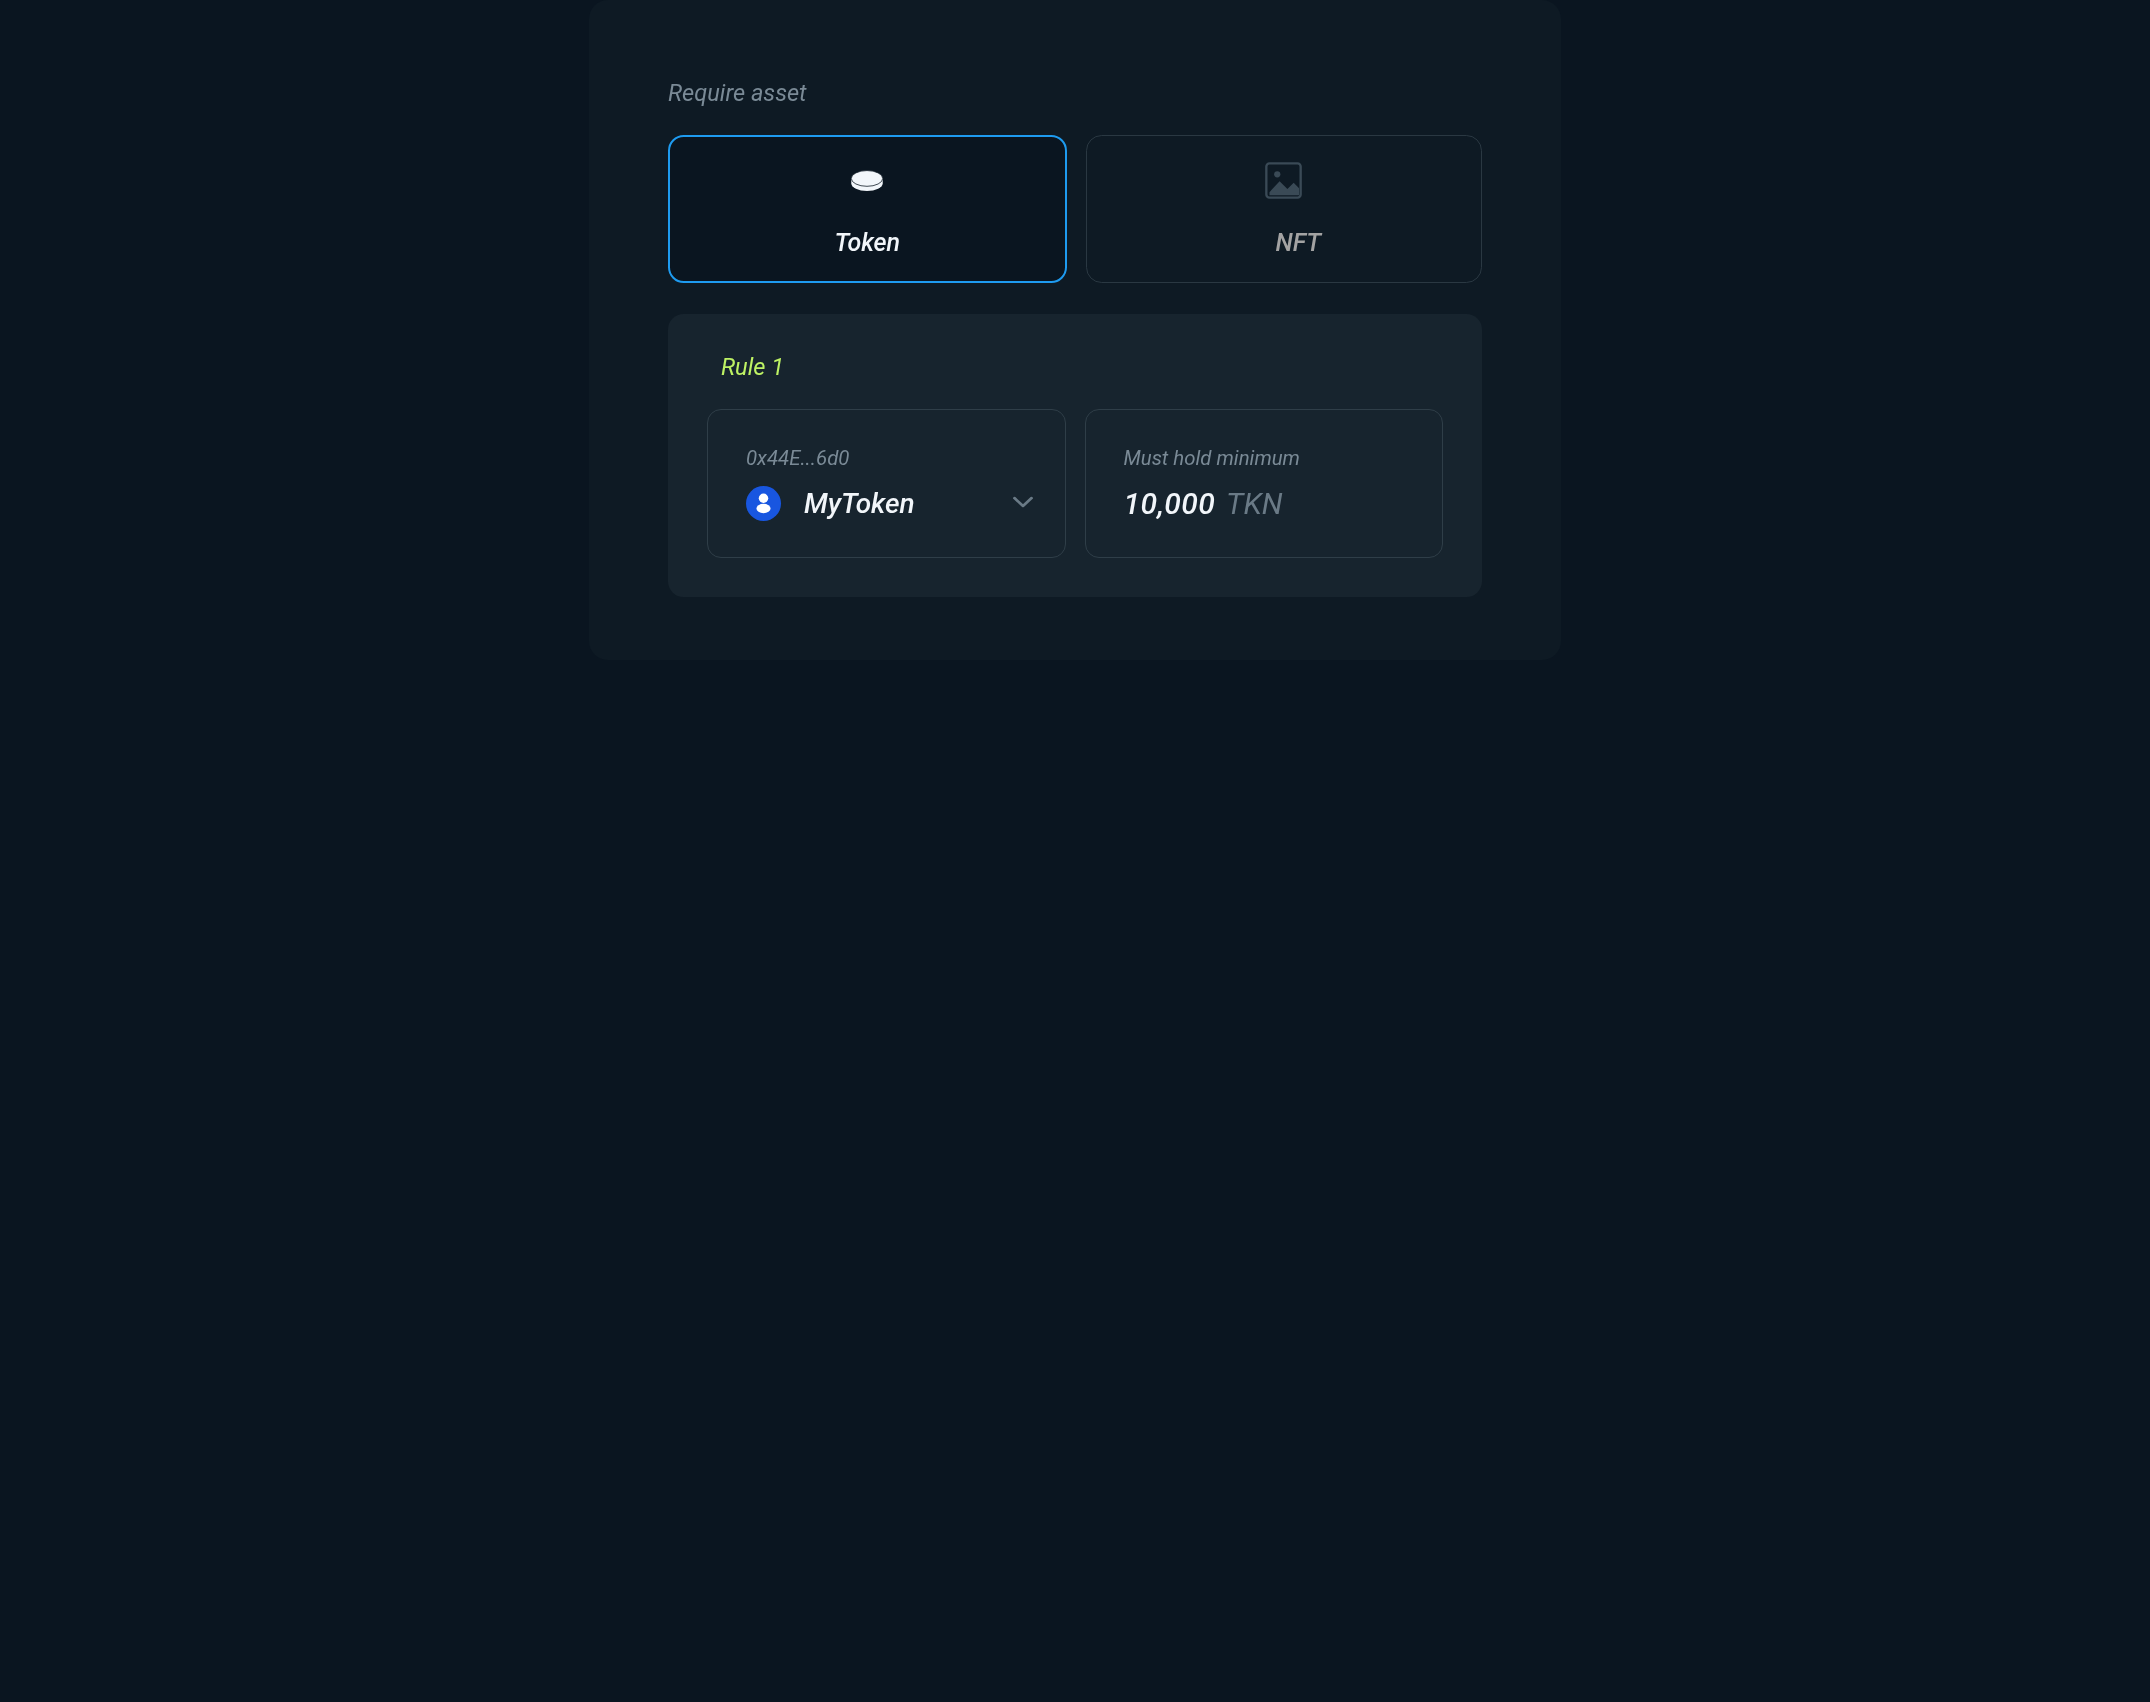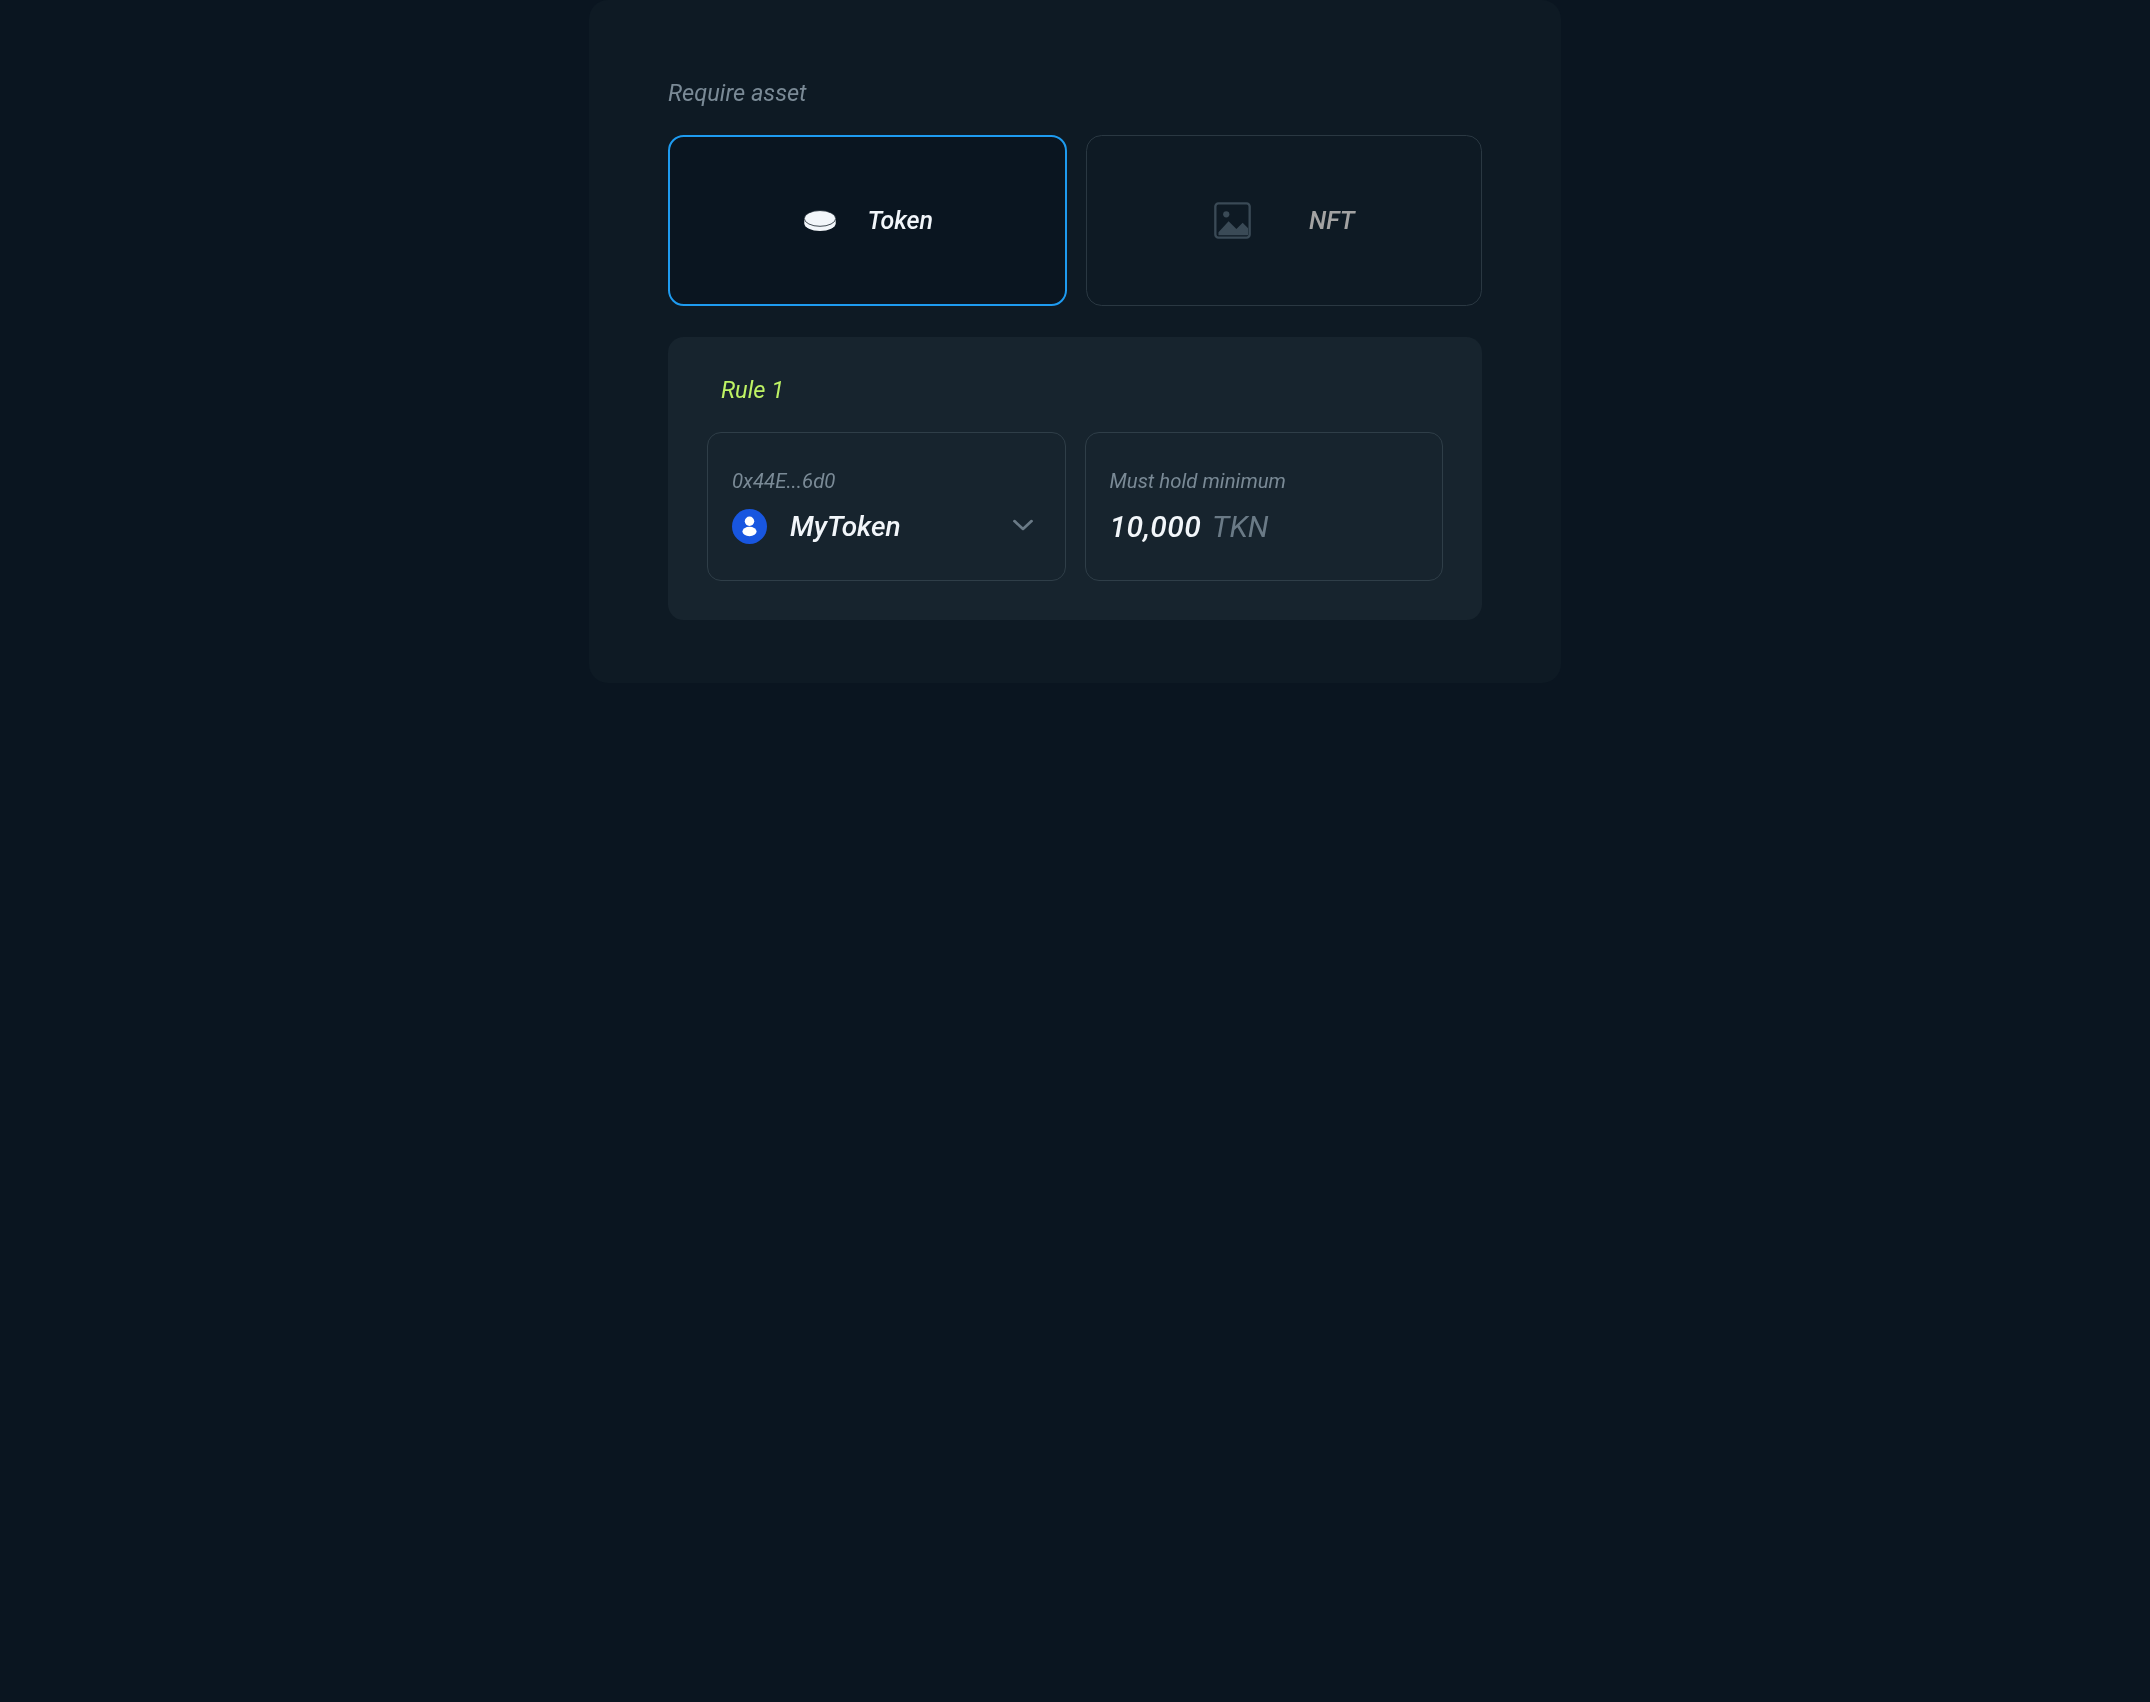--- a/index.html
+++ b/index.html
@@ -25,25 +25,25 @@
     font-weight: 400;
     margin-bottom: 28px;
   }
   .asset-type-row {
     display: flex;
     gap: 19px;
     margin-bottom: 31px;
   }
   .asset-card {
     flex: 1;
-    height: 171px;
+    height: 148px;
     border-radius: 15.7px;
     border: 1.6px solid #2a3842;
     display: flex;
-    flex-direction: row;
+    flex-direction: column;
     align-items: center;
     justify-content: center;
     gap: 28px;
     background: transparent;
     cursor: pointer;
   }
   .asset-card.selected {
     border: 2.4px solid #1e9bf0;
     background: #0a1520;
   }
@@ -74,21 +74,21 @@
   }
   .rule-row {
     display: flex;
     gap: 19px;
   }
   .rule-field {
     flex: 1;
     border: 1.6px solid #2f3e48;
     border-radius: 14px;
     background: transparent;
-    padding: 28px 31px 28px 24px;
+    padding: 28px 31px 28px 38px;
     display: flex;
     flex-direction: column;
     justify-content: center;
     min-height: 149px;
   }
   .field-top-label {
     color: #7a8a96;
     font-size: 20.4px;
     font-weight: 400;
     margin-bottom: 15.7px;

